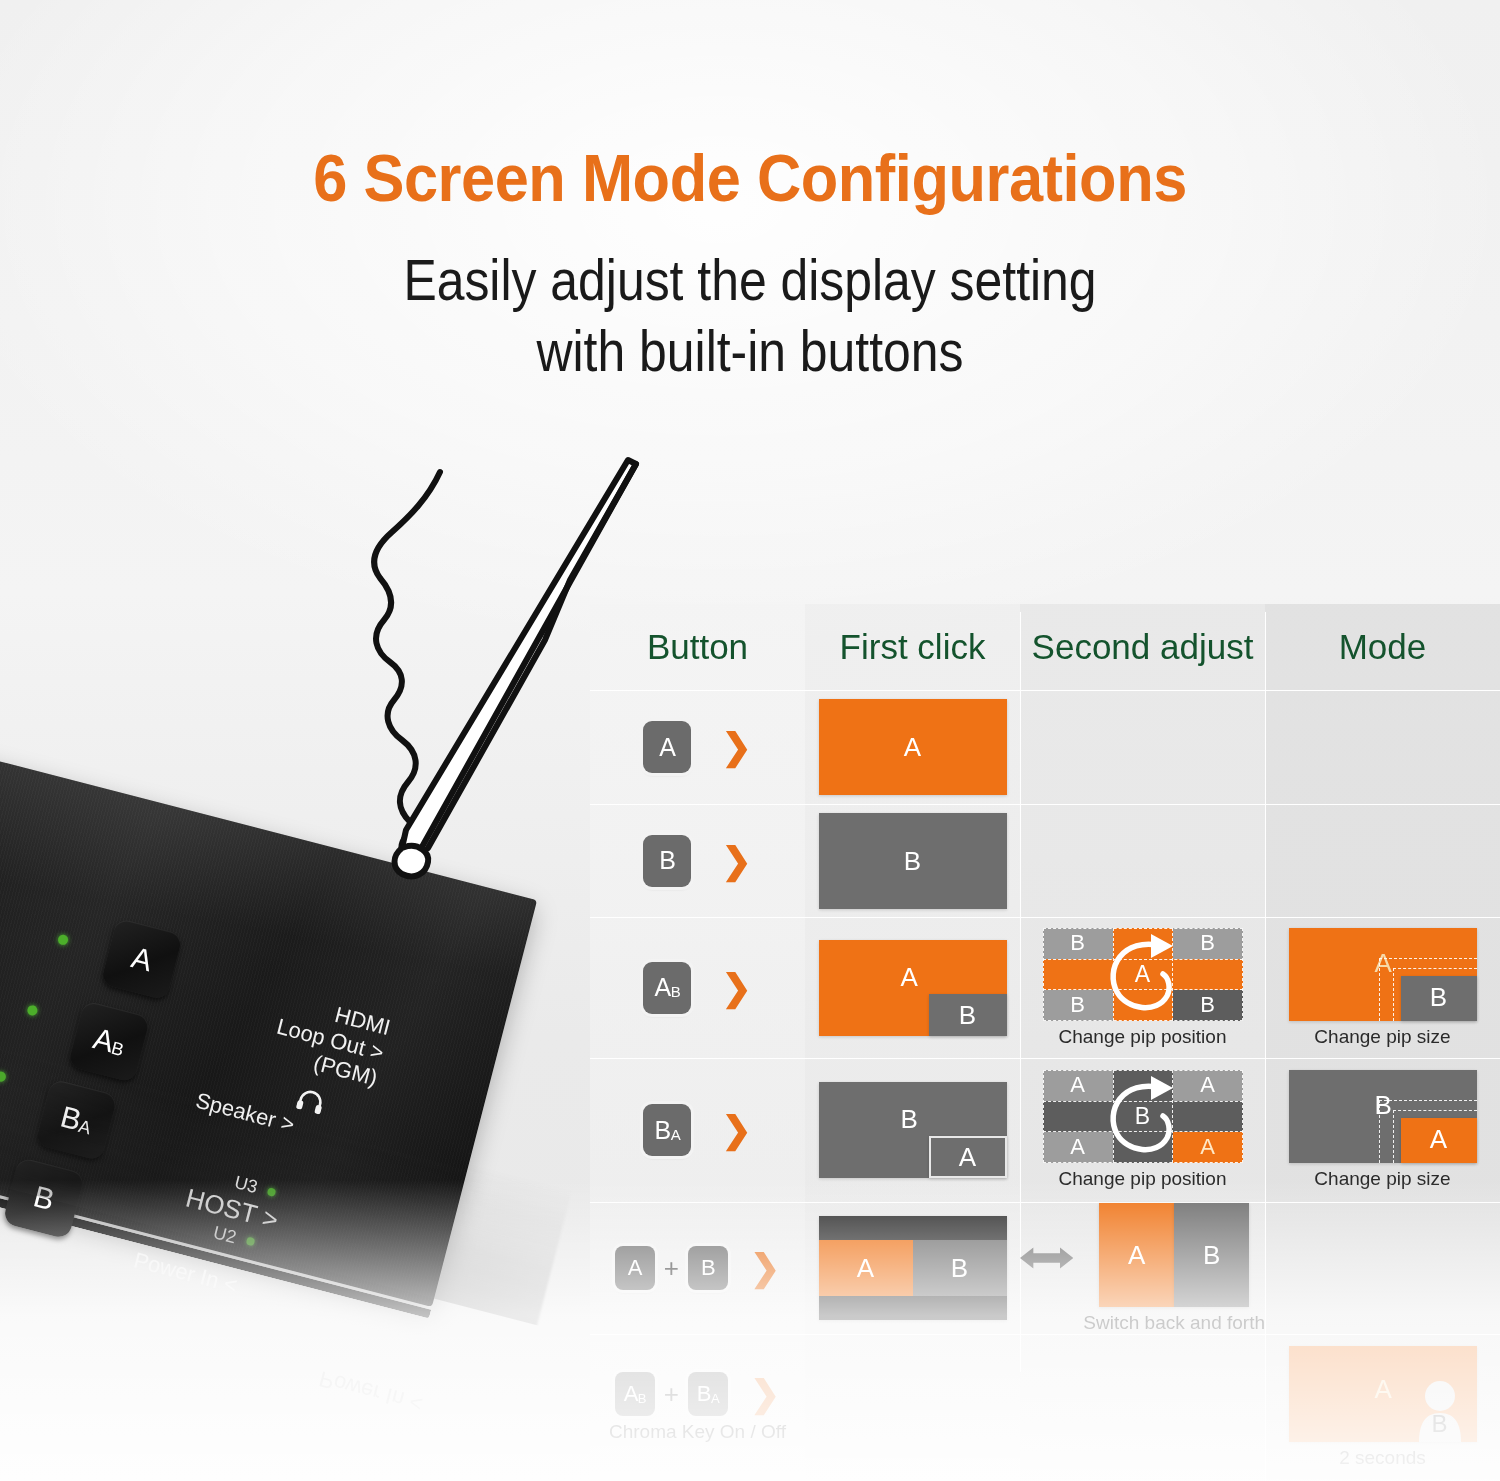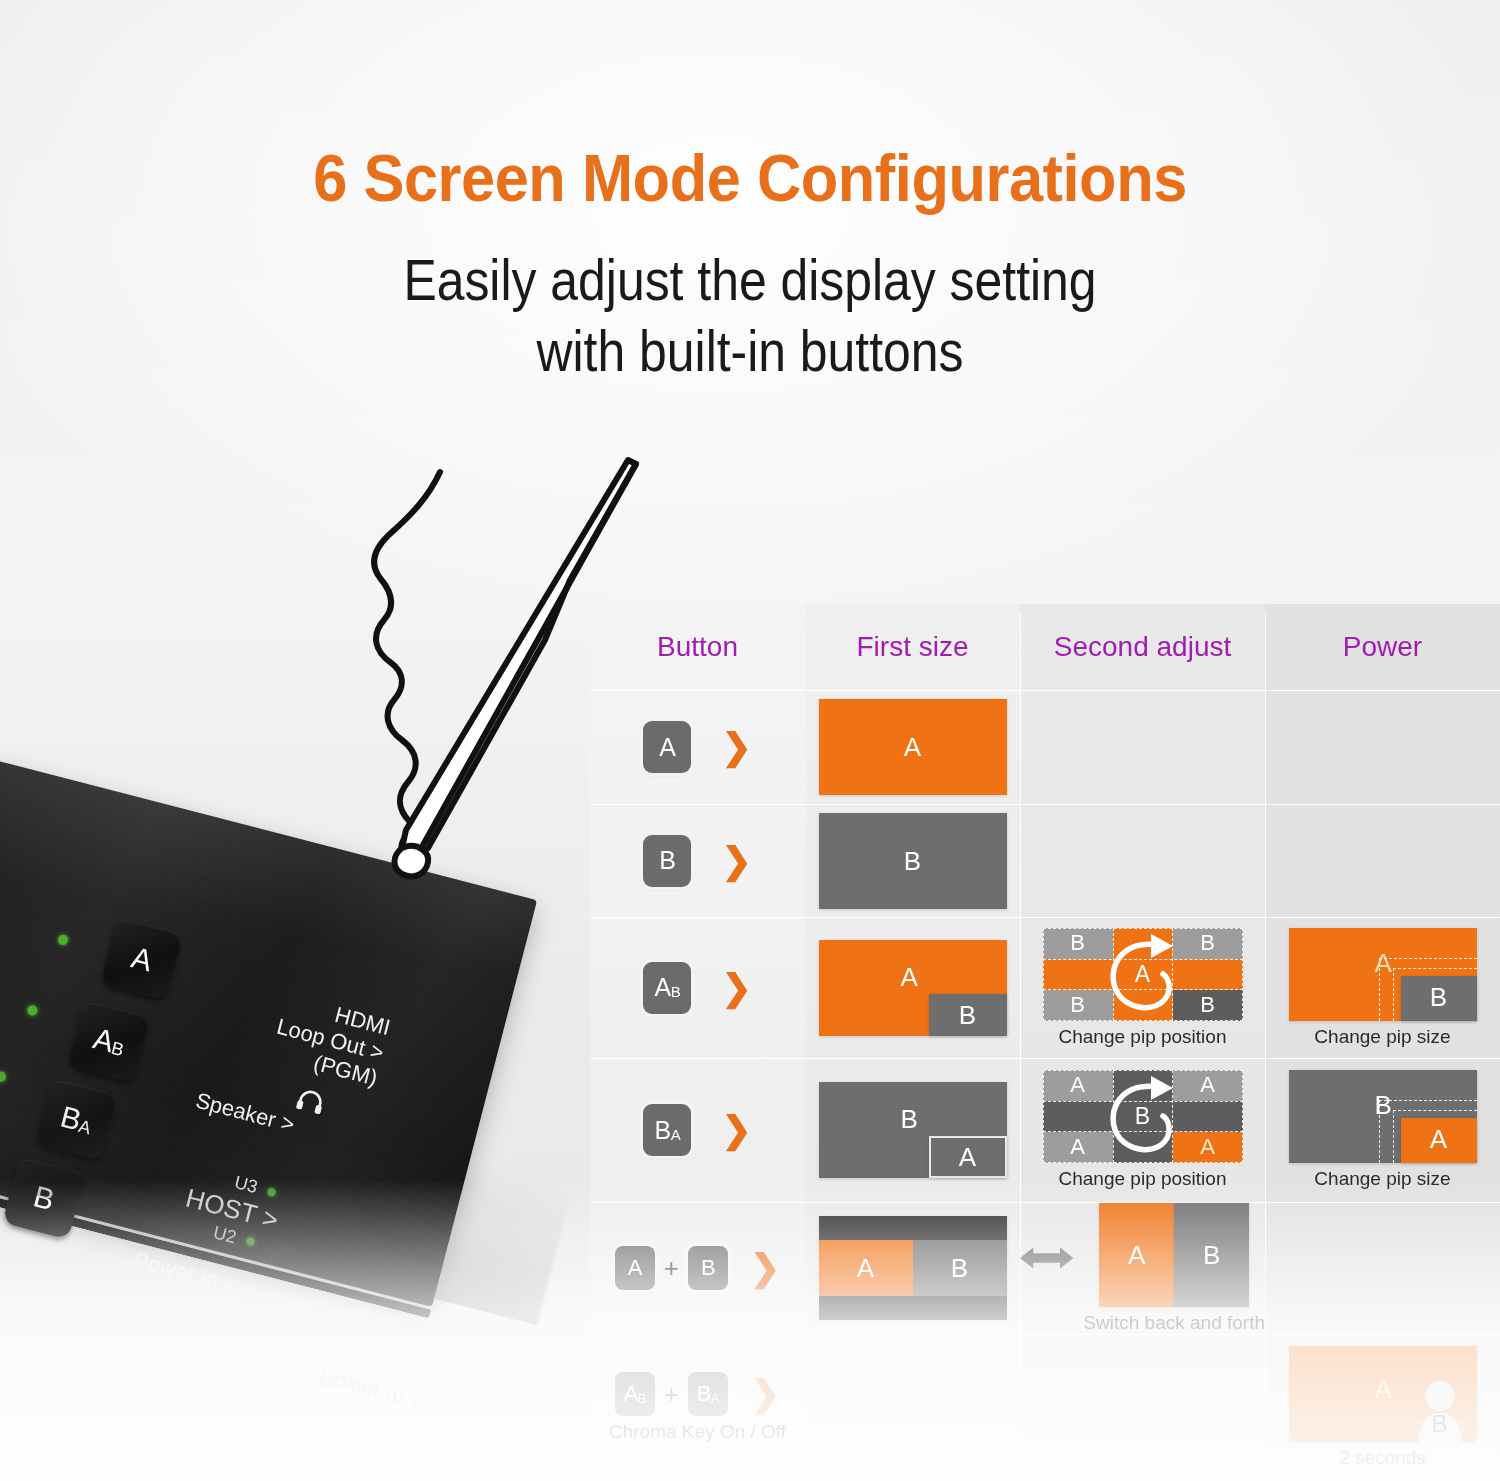--- a/index.html
+++ b/index.html
@@ -97,21 +97,21 @@
   #stylus{position:absolute;left:340px;top:450px;width:340px;height:440px;}
 
   
   #table{
     position:absolute;left:590px;top:604px;width:910px;height:877px;
   }
   .thead{
     position:absolute;left:0;top:0;width:910px;height:86px;
     display:flex;align-items:center;
   }
-  .th{font-size:28px;color:#a21caf;text-align:center;}
+  .th{font-size:35px;color:#14532d;text-align:center;}
   .col-b{width:215px;}
   .col-f{width:215px;}
   .col-s{width:245px;}
   .col-h{width:235px;}
 
   .vline{position:absolute;top:8px;width:1px;background:#ffffff;}
   .hline{position:absolute;left:0;width:910px;height:1px;background:#ffffff;}
   .shade{position:absolute;top:0;height:877px;}
 
   .row{position:absolute;left:0;width:910px;display:flex;align-items:center;}
@@ -237,23 +237,23 @@
   <div class="vline" style="left:675px;height:869px;"></div>
   <div class="hline" style="top:86px;"></div>
   <div class="hline" style="top:200px;"></div>
   <div class="hline" style="top:313px;"></div>
   <div class="hline" style="top:454px;"></div>
   <div class="hline" style="top:598px;"></div>
   <div class="hline" style="top:730px;"></div>
 
   <div class="thead">
     <div class="th col-b">Button</div>
-    <div class="th col-f">First size</div>
+    <div class="th col-f">First click</div>
     <div class="th col-s">Second adjust</div>
-    <div class="th col-h">Power</div>
+    <div class="th col-h">Mode</div>
   </div>
 
   <div class="row" style="top:86px;height:114px;">
     <div class="cell col-b">
       <div class="btncluster">
         <div class="keycap">
             <span>A</span>
           </div>
         <div class="chev">❯</div>
       </div>

